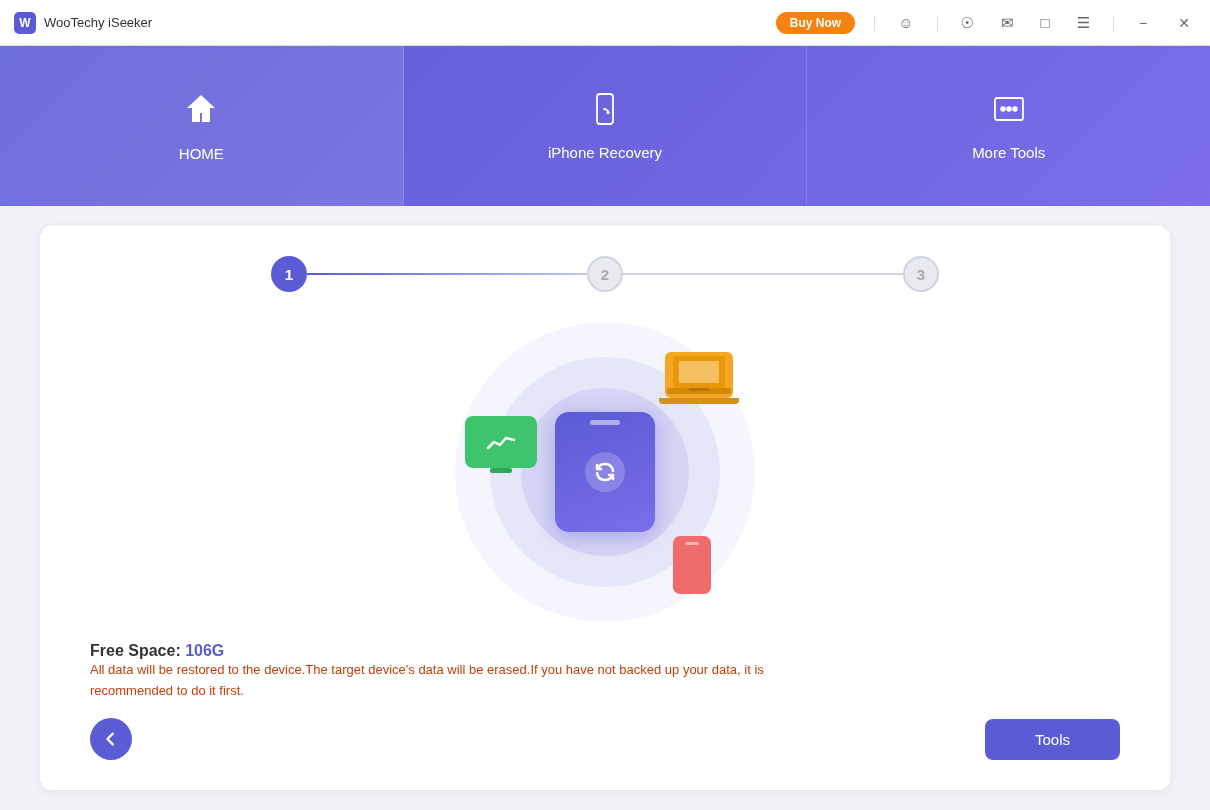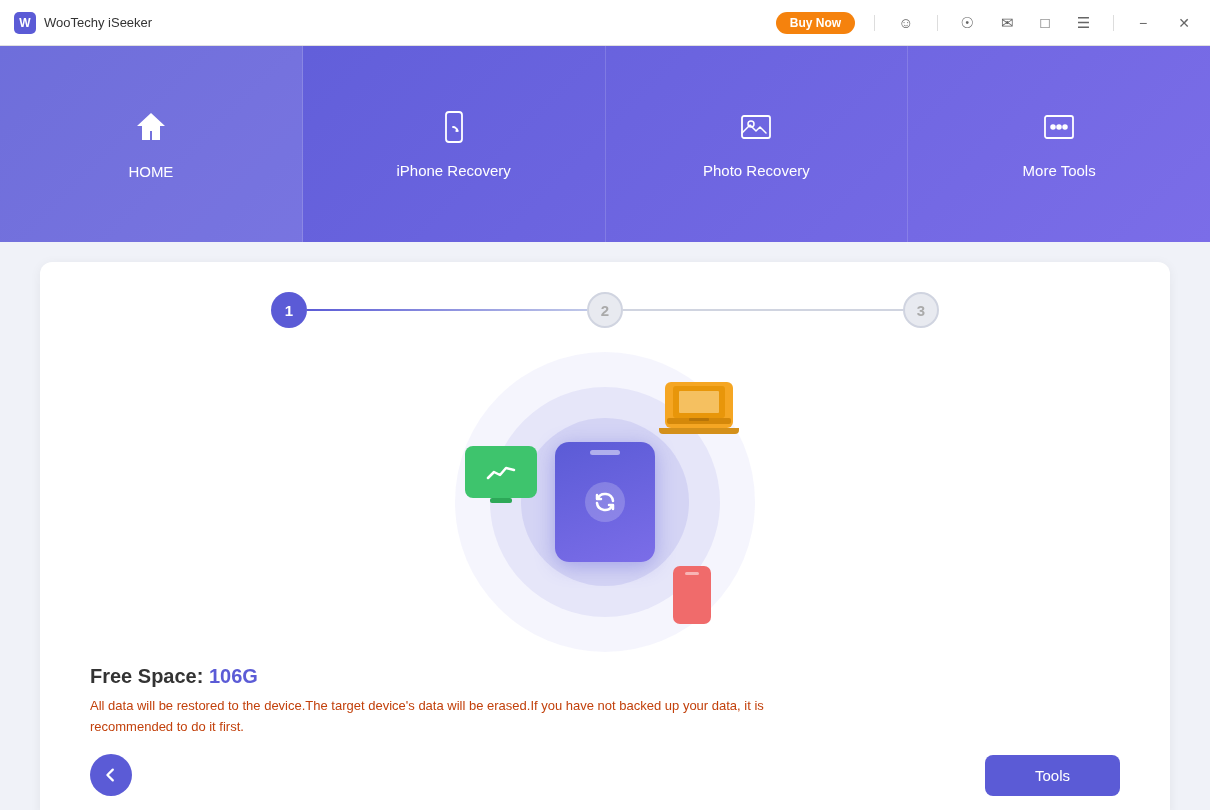--- a/index.html
+++ b/index.html
@@ -19,21 +19,21 @@
     .app-icon { width: 22px; height: 22px; background: #5b5bd6; border-radius: 5px; display: flex; align-items: center; justify-content: center; color: white; font-size: 12px; font-weight: bold; }
     .app-title { font-size: 13px; color: #333; font-weight: 400; }
     .title-bar-right { display: flex; align-items: center; gap: 19px; }
     .buy-now-btn { background: #f5820d; color: white; border: none; border-radius: 14px; padding: 4px 14px; font-size: 12px; font-weight: 600; cursor: pointer; }
     .title-icon { color: #666; font-size: 15px; cursor: pointer; padding: 2px 4px; }
     .title-sep { width: 1px; height: 16px; background: #ddd; }
     .win-btn { color: #666; font-size: 14px; cursor: pointer; padding: 2px 6px; }
 
     
     .nav-bar {
-      height: 196px;
+      height: 160px;
       background: linear-gradient(135deg, #5b5bd6 0%, #7b6de8 100%);
       display: flex;
       align-items: stretch;
     }
     .nav-item {
       flex: 1;
       display: flex;
       flex-direction: column;
       align-items: center;
       justify-content: center;
@@ -184,21 +184,21 @@
       left: 50%;
       transform: translateX(-50%);
       width: 80px;
       height: 6px;
       background: #d4901a;
       border-radius: 0 0 4px 4px;
     }
 
     
     .info-section { margin-top: 10px; }
-    .free-space-text { font-size: 20px; color: #333; font-weight: 600; margin-bottom: 8px; }
+    .free-space-text { font-size: 16px; color: #333; font-weight: 600; }
     .free-space-value { color: #5b5bd6; font-weight: 700; }
     .info-desc { font-size: 13px; color: #c2410c; line-height: 1.6; max-width: 700px; }
 
     
     .bottom-bar {
       display: flex;
       align-items: center;
       justify-content: space-between;
       margin-top: 16px;
     }
@@ -266,30 +266,20 @@
         <path d="M21 22 a4 4 0 0 0-4-4" stroke="white" stroke-width="1.8" fill="none" stroke-linecap="round"></path>
         <path d="M21 20 l1 2 l-2 0" stroke="white" stroke-width="1.5" fill="none" stroke-linecap="round" stroke-linejoin="round"></path>
       </svg>
     </div>
     <span class="nav-item-label">iPhone Recovery</span>
   </div>
   <div class="nav-item">
     <div class="nav-item-icon">
       <svg viewBox="0 0 36 36" width="36" height="36">
         <rect x="4" y="7" width="28" height="22" rx="2" ry="2" stroke="white" stroke-width="1.8" fill="none"></rect>
-        <circle cx="13" cy="15" r="3" stroke="white" stroke-width="1.5" fill="none"></circle>
-        <path d="M4 24 l8-8 6 6 4-4 6 6" stroke="white" stroke-width="1.5" fill="none" stroke-linecap="round" stroke-linejoin="round"></path>
-      </svg>
-    </div>
-    <span class="nav-item-label">Photo Recovery</span>
-  </div>
-  <div class="nav-item">
-    <div class="nav-item-icon">
-      <svg viewBox="0 0 36 36" width="36" height="36">
-        <rect x="4" y="7" width="28" height="22" rx="2" ry="2" stroke="white" stroke-width="1.8" fill="none"></rect>
         <circle cx="12" cy="18" r="2" fill="white"></circle>
         <circle cx="18" cy="18" r="2" fill="white"></circle>
         <circle cx="24" cy="18" r="2" fill="white"></circle>
       </svg>
     </div>
     <span class="nav-item-label">More Tools</span>
   </div>
 </div>
 
 <div class="main-content">

